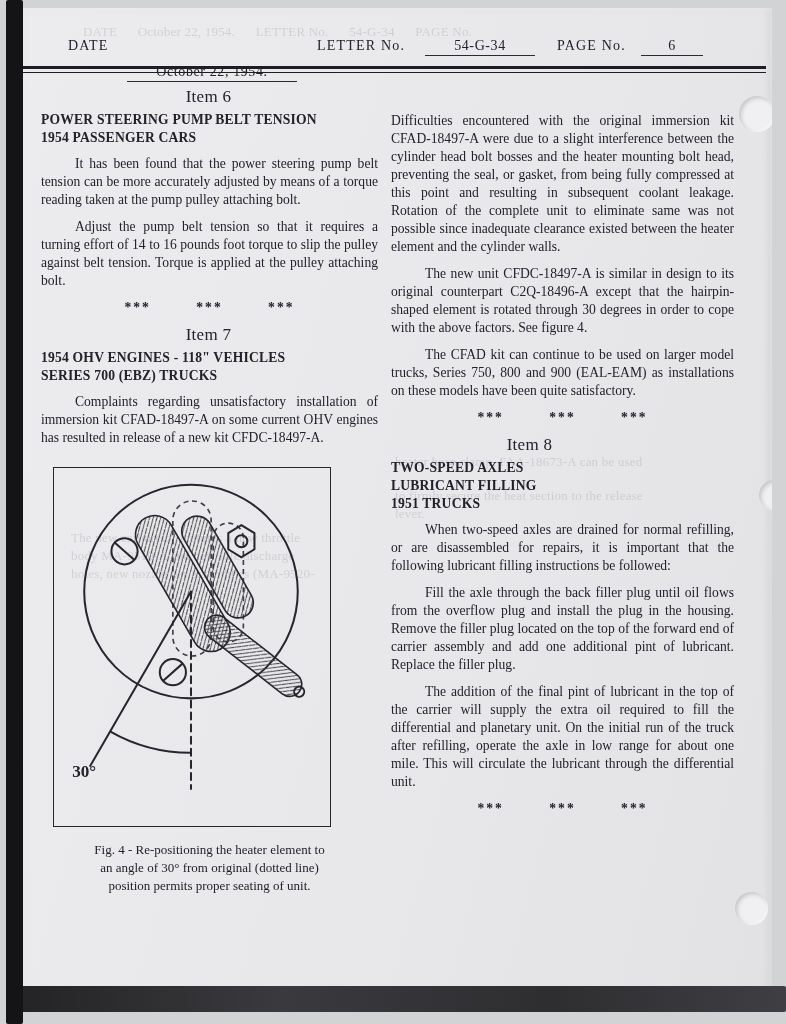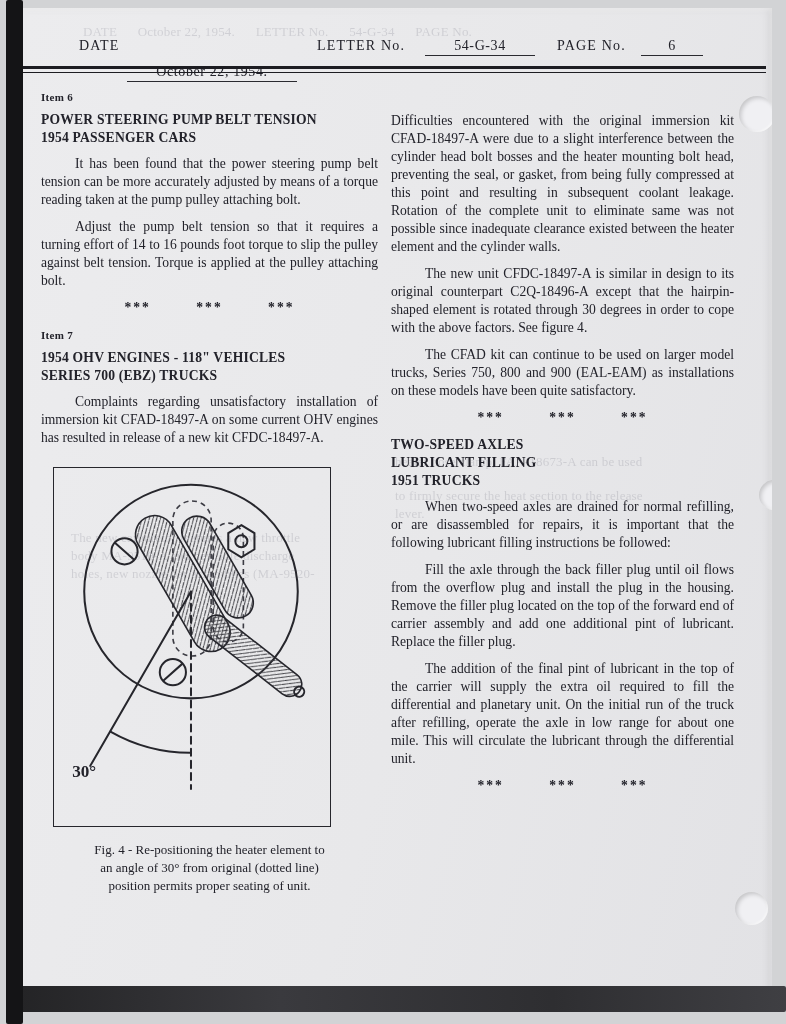--- a/index.html
+++ b/index.html
@@ -21,21 +21,21 @@
   .rule{position:absolute;left:0;right:6px;z-index:2;background:#1d1d22;}
   .rule-thick{top:58px;height:3px;}
   .rule-thin{top:64px;height:1px;}
   .col{position:absolute;z-index:1;font-size:13.6px;line-height:18px;text-align:justify;}
   .col-left{left:18px;top:80px;width:337px;}
   .col-right{left:368px;top:104px;width:343px;}
   .col p{margin:0 0 9px;text-indent:34px;}
   .col p.no-indent{text-indent:0;}
   .title-line{font-weight:700;letter-spacing:.2px;text-align:left;}
   .title-block{margin-bottom:8px;}
-  .item-label{text-align:left;font-weight:700;font-size:11px;margin:0 2px 5px 0;letter-spacing:.3px;}
+  .item-label{text-align:center;font-weight:400;font-size:17px;margin:0 2px 5px 0;letter-spacing:.3px;}
   .sep{text-align:center;font-weight:700;word-spacing:40px;letter-spacing:2px;margin:7px 0 9px;text-indent:0;}
   .figure-box{width:276px;height:358px;margin:20px 0 0 12px;border:1.6px solid #26262c;background:transparent;}
   .fig-svg{width:100%;height:100%;display:block;}
   .ln{stroke:#26262c;stroke-width:2;fill:none;stroke-linecap:round;}
   .dashgrp rect{stroke:#3c3c44;stroke-width:1.6;fill:none;stroke-dasharray:5 4;}
   .blob{fill:url(#hatch);stroke:#26262c;stroke-width:1.6;}
   .dashline{stroke-dasharray:7 5;}
   .angle-text{font-family:"Liberation Serif",serif;font-size:17px;font-weight:700;fill:#22222a;}
   .caption{margin-top:14px;text-align:center;line-height:18px;font-size:13px;}
   .hole{position:absolute;border-radius:50%;background:#f0f0f3;
@@ -51,21 +51,21 @@
 
     <div class="ghost" style="left:60px;top:16px;">DATE      October 22, 1954.      LETTER No.      54-G-34      PAGE No.</div>
     <div class="ghost" style="left:48px;top:522px;">The new carburetor features a new throttle</div>
     <div class="ghost" style="left:48px;top:540px;">body MA-9510-A and new idle discharge</div>
     <div class="ghost" style="left:48px;top:558px;">holes, new nozzle bar assemblies (MA-9520-</div>
     <div class="ghost" style="left:372px;top:446px;">heater hose clamp, FAA-18673-A can be used</div>
     <div class="ghost" style="left:372px;top:480px;">to firmly secure the heat section to the release</div>
     <div class="ghost" style="left:372px;top:498px;">lever.</div>
 
     <header class="hdr">
-      <span class="hlabel" style="left:56px;">DATE</span>
+      <span class="hlabel" style="left:45px;">DATE</span>
       <span class="hvalue" style="left:104px;width:170px;margin-top:26px;">October 22, 1954.</span>
       <span class="hlabel" style="left:294px;">LETTER No.</span>
       <span class="hvalue" style="left:402px;width:110px;">54-G-34</span>
       <span class="hlabel" style="left:534px;">PAGE No.</span>
       <span class="hvalue" style="left:618px;width:62px;">6</span>
     </header>
     <div class="rule rule-thick"></div>
     <div class="rule rule-thin"></div>
 
     <div class="col col-left">
@@ -127,20 +127,21 @@
         <div>position permits proper seating of unit.</div>
       </div>
     </div>
 
     <div class="col col-right">
       <p class="no-indent">Difficulties encountered with the original immersion kit CFAD-18497-A were due to a slight interference between the cylinder head bolt bosses and the heater mounting bolt head, preventing the seal, or gasket, from being fully compressed at this point and resulting in subsequent coolant leakage. Rotation of the complete unit to eliminate same was not possible since inadequate clearance existed between the heater element and the cylinder walls.</p>
       <p>The new unit CFDC-18497-A is similar in design to its original counterpart C2Q-18496-A except that the hairpin-shaped element is rotated through 30 degrees in order to cope with the above factors. See figure 4.</p>
       <p>The CFAD kit can continue to be used on larger model trucks, Series 750, 800 and 900 (EAL-EAM) as installations on these models have been quite satisfactory.</p>
       <div class="sep">*** *** ***</div>
 
+      <div class="item-label" style="padding-right:64px;">Item 8</div>
       <div class="title-block">
         <div class="title-line">TWO-SPEED AXLES</div>
         <div class="title-line">LUBRICANT FILLING</div>
         <div class="title-line">1951 TRUCKS</div>
       </div>
       <p>When two-speed axles are drained for normal refilling, or are disassembled for repairs, it is important that the following lubricant filling instructions be followed:</p>
       <p>Fill the axle through the back filler plug until oil flows from the overflow plug and install the plug in the housing. Remove the filler plug located on the top of the forward end of carrier assembly and add one additional pint of lubricant. Replace the filler plug.</p>
       <p>The addition of the final pint of lubricant in the top of the carrier will supply the extra oil required to fill the differential and planetary unit. On the initial run of the truck after refilling, operate the axle in low range for about one mile. This will circulate the lubricant through the differential unit.</p>
       <div class="sep">*** *** ***</div>
     </div>

